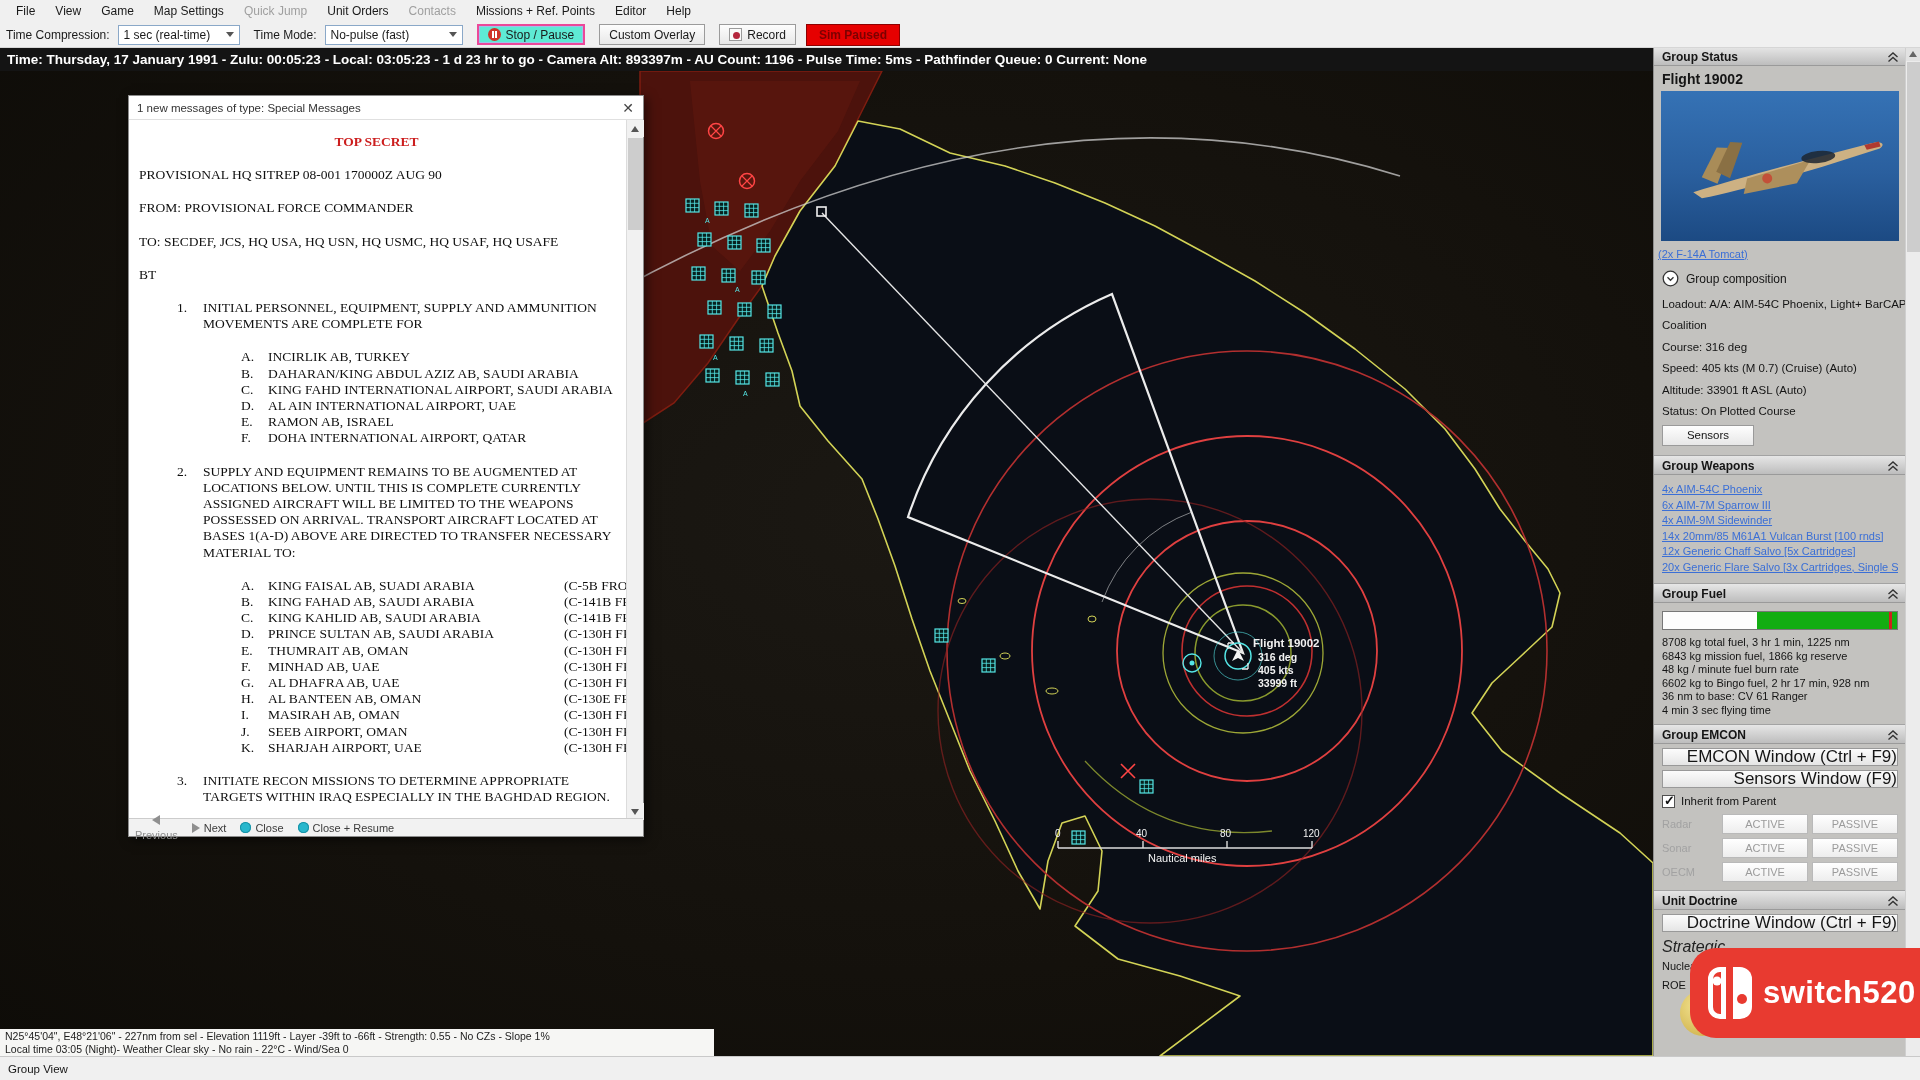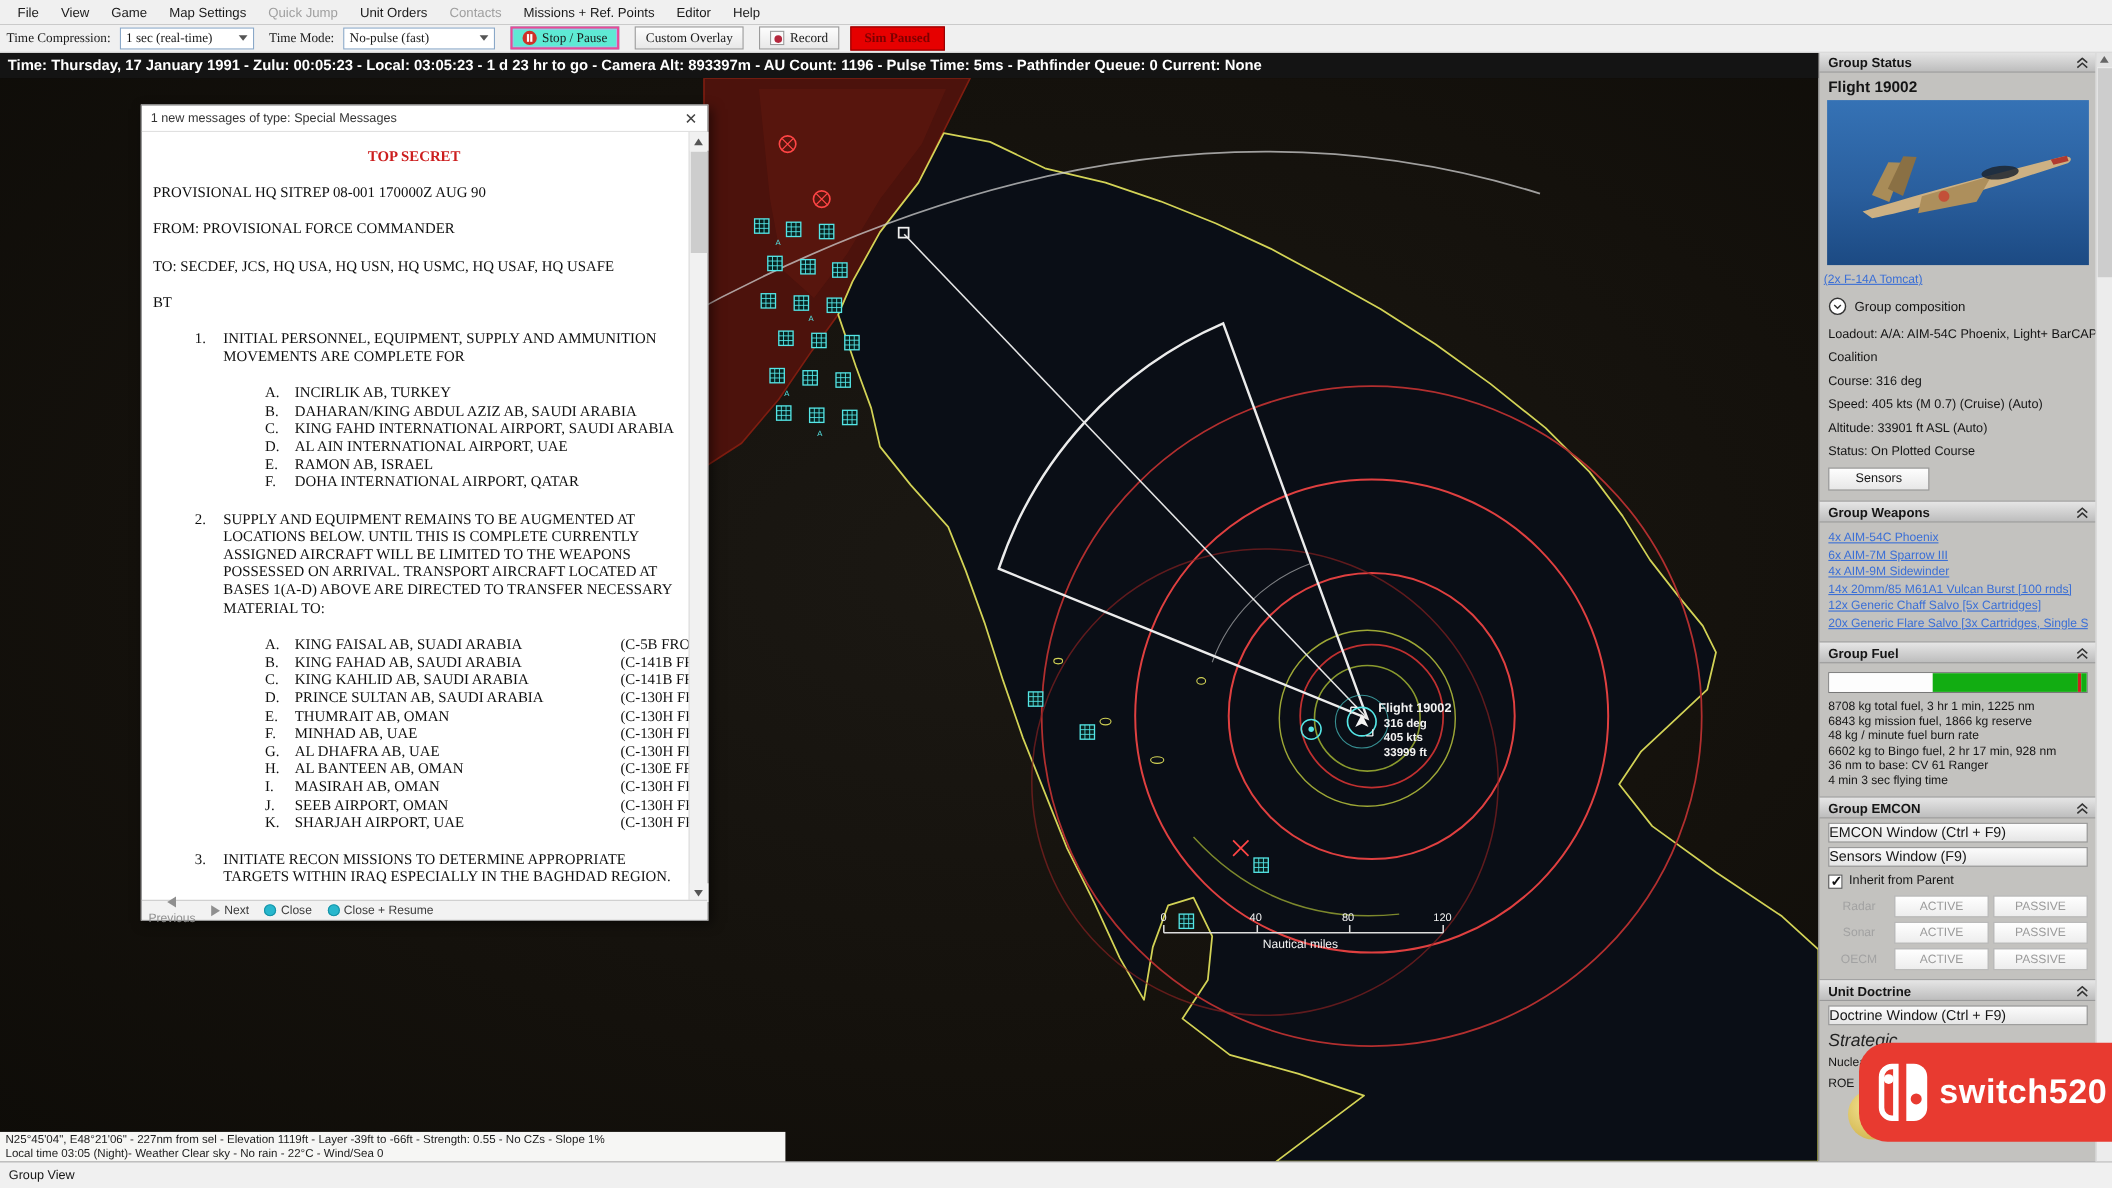--- a/index.html
+++ b/index.html
@@ -4,21 +4,21 @@
 <style>
   * { margin:0; padding:0; box-sizing:border-box; }
   html,body { width:1920px; height:1080px; overflow:hidden; font-family:"Liberation Sans",sans-serif; background:#000; }
 
   
   .menubar { position:absolute; left:0; top:0; width:1920px; height:22px; background:#f0f0f0; display:flex; align-items:center; font-size:12px; color:#1a1a1a; padding-left:6px; z-index:30; }
   .menu-item { padding:3px 10px; cursor:default; }
   .menu-item.disabled { color:#9f9f9f; }
 
   
-  .toolbar { position:absolute; left:0; top:22px; width:1920px; height:26px; background:#f0f0f0; border-bottom:1px solid #d6d6d6; display:flex; align-items:center; font-size:12px; color:#1a1a1a; padding-left:6px; gap:6px; z-index:30;font-family:Liberation Serif, serif; }
+  .toolbar { position:absolute; left:0; top:22px; width:1920px; height:26px; background:#f0f0f0; border-bottom:1px solid #d6d6d6; display:flex; align-items:center; font-size:12px; color:#1a1a1a; padding-left:6px; gap:6px; z-index:30; }
   .tb-label { margin-right:2px; }
   .dd { background:#fff; border:1px solid #8aa8c8; height:20px; display:flex; align-items:center; justify-content:space-between; padding:0 5px; font-size:12px; }
   .dd .caret { width:0; height:0; border-left:4px solid transparent; border-right:4px solid transparent; border-top:5px solid #555; margin-left:8px; }
   .tb-btn { height:21px; background:linear-gradient(#fdfdfd,#e8e8e8); border:1px solid #9b9b9b; display:flex; align-items:center; padding:0 9px; gap:5px; }
   .tb-btn.toggled { border:2px solid #ec4899; background:#5eead4; box-shadow:0 0 0 1px #9cc3ea inset; }
   .pause-ic { width:13px; height:13px; border-radius:50%; background:#cf3127; position:relative; flex:0 0 auto; }
   .pause-ic::before { content:""; position:absolute; left:4px; top:3px; width:2px; height:7px; background:#fff; box-shadow:3px 0 0 #fff; }
   .rec-ic { width:13px; height:13px; border:1px solid #9b9b9b; background:#fafafa; position:relative; flex:0 0 auto; }
   .rec-ic::before { content:""; position:absolute; left:3px; top:3px; width:7px; height:7px; border-radius:50%; background:#b5273d; }
   .sim-paused { height:22px; background:#e60000; border:1px solid #8e0000; color:#7c0000; font-weight:bold; display:flex; align-items:center; padding:0 12px; margin-left:4px; }
@@ -72,26 +72,26 @@
   .info-line { padding:0 8px; height:21.5px; display:flex; align-items:center; white-space:nowrap; overflow:hidden; font-size:11.5px; }
   .sensors-btn { margin:3px 0 9px 8px; width:92px; height:21px; background:linear-gradient(#fefefe,#e7e7e7); border:1px solid #9a9a9a; font-size:11.5px; text-align:center; line-height:19px; }
   .wpn-list { padding:7px 8px 8px; }
   .wpn-link { display:block; line-height:15.5px; white-space:nowrap; overflow:hidden; }
   .fuel-bar { margin:8px 8px 5px; height:19px; border:1px solid #777; display:flex; background:#fff; }
   .f-white { width:40%; background:#fdfdfd; }
   .f-green { flex:1; background:#12ad12; }
   .f-red { width:3px; background:#cf2020; }
   .f-green2 { width:5px; background:#12ad12; }
   .fuel-lines { padding:1px 8px 6px; font-size:11px; line-height:13.6px; white-space:nowrap; overflow:hidden; }
-  .emcon-btn { display:block; margin:4px 8px 0; width:calc(100% - 16px); height:18px; background:linear-gradient(#fcfcfc,#e5e5e5); border:1px solid #999; font-size:13px; text-align:left; line-height:16px; }
+  .emcon-btn { display:block; margin:4px 8px 0; width:calc(100% - 16px); height:18px; background:linear-gradient(#fcfcfc,#e5e5e5); border:1px solid #999; font-size:17px; text-align:right; line-height:16px; }
   .chk-row { display:flex; align-items:center; gap:6px; padding:7px 8px 4px; font-size:11.5px; }
   .chk { width:13px; height:13px; background:#fff; border:1px solid #505050; position:relative; flex:0 0 auto; }
   .chk.checked::after { content:"✓"; position:absolute; left:1px; top:-3px; font-size:13px; font-weight:bold; color:#111; }
   .ep-row { display:flex; align-items:center; gap:4px; padding:2px 8px; }
-  .ep-label { width:56px; color:#a2a2a2; font-size:11px; flex:0 0 auto;text-align:center; }
+  .ep-label { width:56px; color:#a2a2a2; font-size:11px; flex:0 0 auto; }
   .ep-btn { flex:1; height:20px; background:linear-gradient(#fff,#ededed); border:1px solid #b9b9b9; color:#9b9b9b; text-align:center; font-size:11px; line-height:18px; }
   .strategic { margin:6px 8px 0; font-size:16px; color:#222;font-style:italic; }
   .nw-row { display:flex; align-items:center; gap:6px; padding:2px 8px; font-size:11px; }
   .sel { width:118px; height:17px; background:#efefef; border:1px solid #9a9a9a; color:#8d8d8d; font-size:10.5px; padding:1px 14px 0 4px; position:relative; white-space:nowrap; overflow:hidden; }
   .sel::after { content:""; position:absolute; right:4px; top:6px; border-left:4px solid transparent; border-right:4px solid transparent; border-top:5px solid #666; }
   .side-scroll { position:absolute; right:0; top:0; width:15px; height:100%; background:#ececec; border-left:1px solid #cfcfcf; }
   .ss-up { position:absolute; top:0; left:0; width:15px; height:15px; background:#e2e2e2; }
   .ss-up::before { content:""; position:absolute; left:3px; top:5px; border-left:4px solid transparent; border-right:4px solid transparent; border-bottom:6px solid #666; }
   .ss-thumb { position:absolute; top:16px; left:1px; width:13px; height:190px; background:#cdcdcd; }
 

